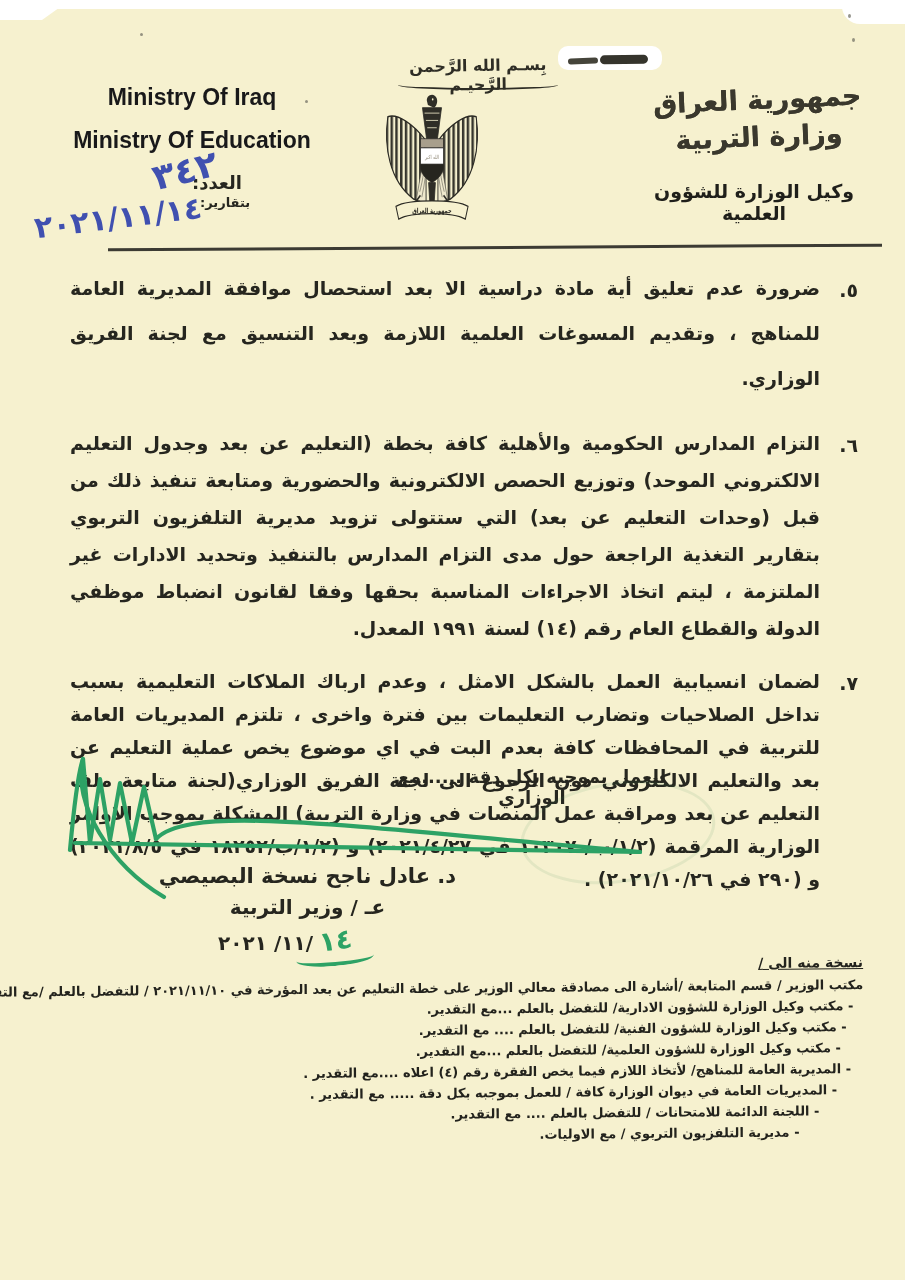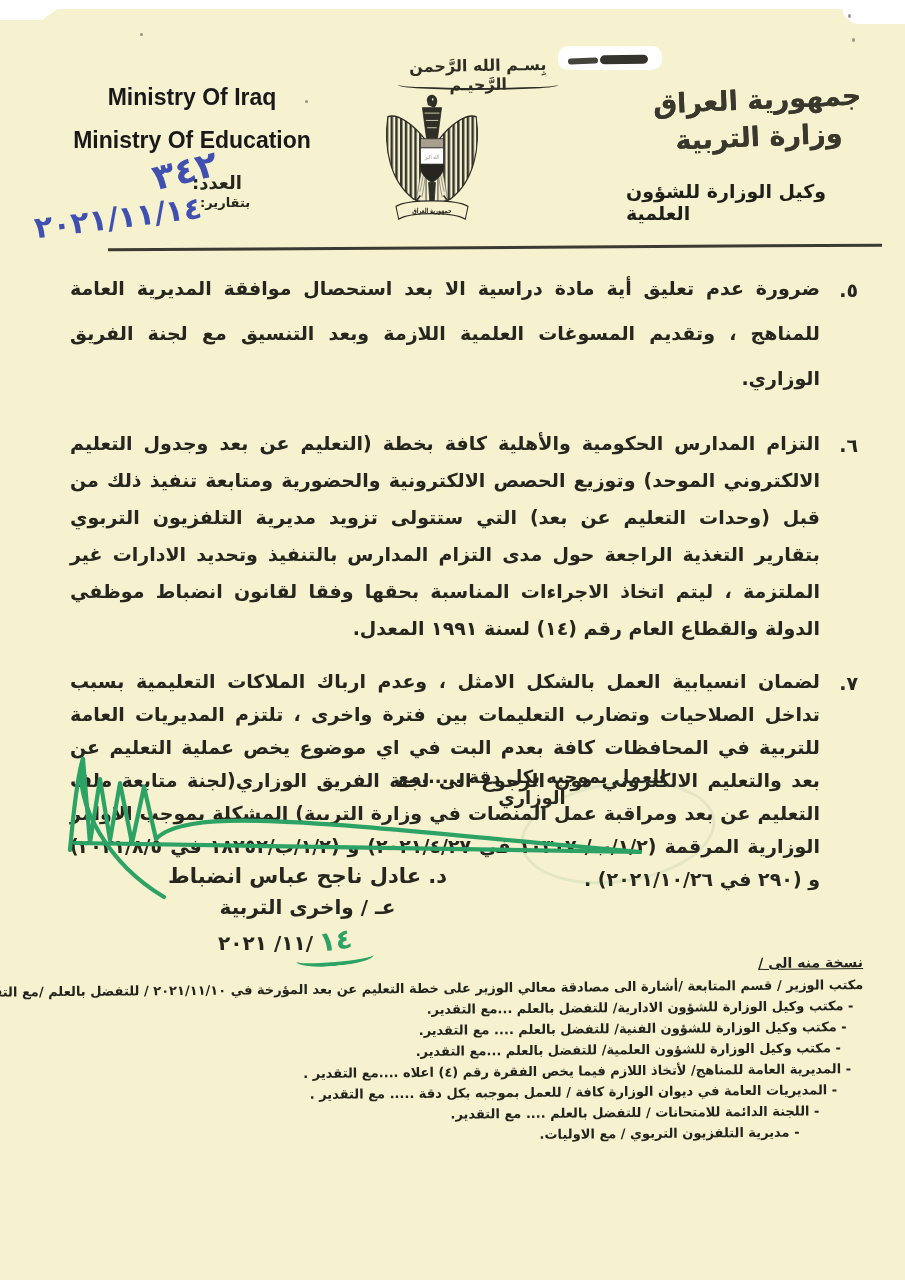--- a/index.html
+++ b/index.html
@@ -20,21 +20,21 @@
   .english .l2{font-size:23px;margin-top:16px;}
   .bismillah{position:absolute;left:378px;top:56px;width:200px;text-align:center;direction:rtl;
              font-weight:bold;font-size:16px;color:#2e2d25;transform:rotate(-1deg);}
   .bismillah-swash{position:absolute;left:398px;top:80px;width:160px;height:8px;
                    border-bottom:2px solid #2e2d25;border-radius:0 0 100% 100%;}
   .emblem{position:absolute;left:381px;top:93px;width:102px;height:128px;}
   .callig{position:absolute;left:636px;top:84px;width:244px;text-align:center;direction:rtl;
           font-weight:bold;color:#3a382d;transform:rotate(-2.5deg);letter-spacing:1px;}
   .callig .c1{font-size:27px;text-shadow:0 0 .6px #3a382d;}
   .callig .c2{font-size:27px;margin-top:6px;text-shadow:0 0 .6px #3a382d;}
-  .office{position:absolute;left:626px;top:180px;width:256px;text-align:left;direction:rtl;
+  .office{position:absolute;left:626px;top:180px;width:256px;text-align:center;direction:rtl;
           font-weight:bold;font-size:19px;color:#1f1f1a;}
   .num-label{position:absolute;left:192px;top:172px;font-weight:bold;font-size:18px;direction:rtl;}
   .date-label{position:absolute;left:200px;top:195px;font-weight:bold;font-size:13px;direction:rtl;}
   .hand{color:#4050b0;font-weight:bold;}
   .hand-number{position:absolute;left:152px;top:150px;font-size:36px;transform:rotate(-14deg);}
   .hand-date{position:absolute;left:18px;top:200px;width:200px;font-size:30px;direction:rtl;
              text-align:center;transform:rotate(-7deg);}
   .hand-date span{display:inline-block;}
   .divider{position:absolute;left:108px;top:246px;width:774px;border-top:3px solid #3c3b33;transform:rotate(-0.35deg);}
 
@@ -177,22 +177,22 @@
       <g fill="none" stroke="#2da265" stroke-width="4.2" stroke-linecap="round" stroke-linejoin="round">
         <path d="M20,115 C23,82 28,38 33,24 L40,108 L50,44 L60,105 L70,48 L82,108 L94,52 L106,104"></path>
         <path d="M106,104 C140,68 300,92 590,117"></path>
         <path d="M590,117 L25,108"></path>
         <path d="M33,24 C22,68 60,130 114,162"></path>
       </g>
     </svg>
   </div>
 
   <div class="signer">
-    <div class="name">د. عادل ناجح عباس انضباط</div>
-    <div class="title">عـ / واخرى التربية</div>
+    <div class="name">د. عادل ناجح نسخة البصيصي</div>
+    <div class="title">عـ / وزير التربية</div>
   </div>
 
   <div class="sig-date">
     <span class="day">١٤</span><span>/١١/</span> <span>٢٠٢١</span>
   </div>
   <div class="day-swash"></div>
 
   <div class="footer">
     <div class="f-title">نسخة منه الى /</div>
     <div class="f-line f0">مكتب الوزير / قسم المتابعة /أشارة الى مصادقة معالي الوزير على خطة التعليم عن بعد المؤرخة في ٢٠٢١/١١/١٠ / للتفضل بالعلم /مع التقدير</div>

